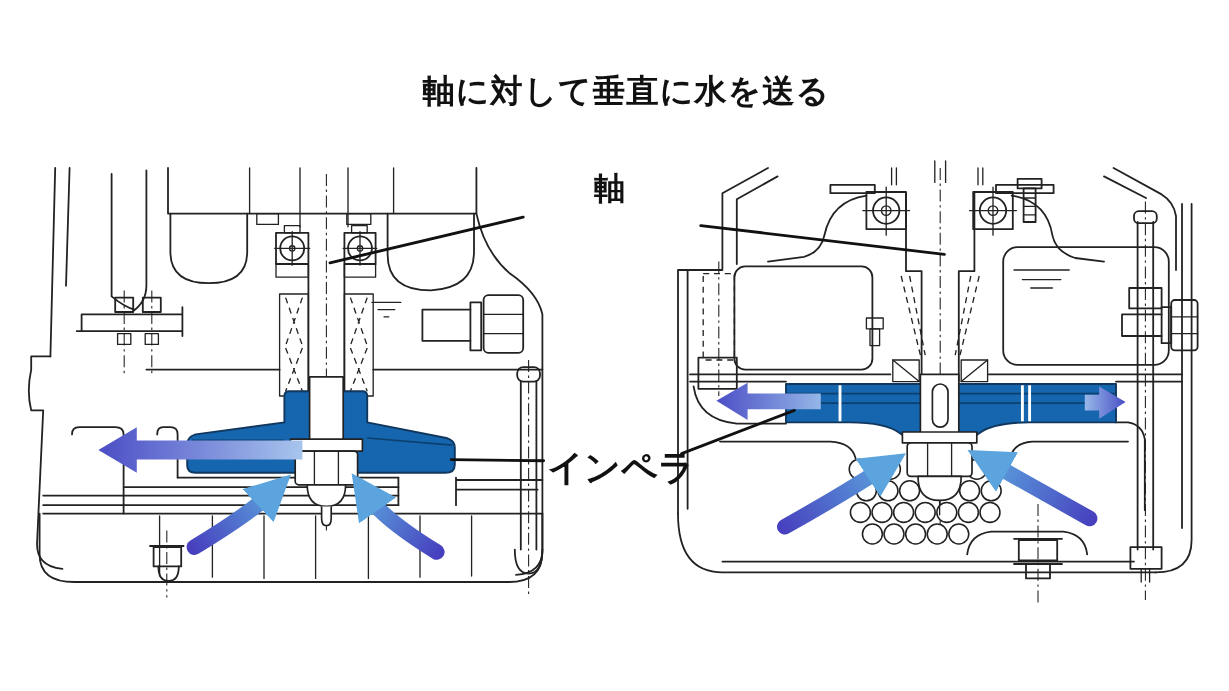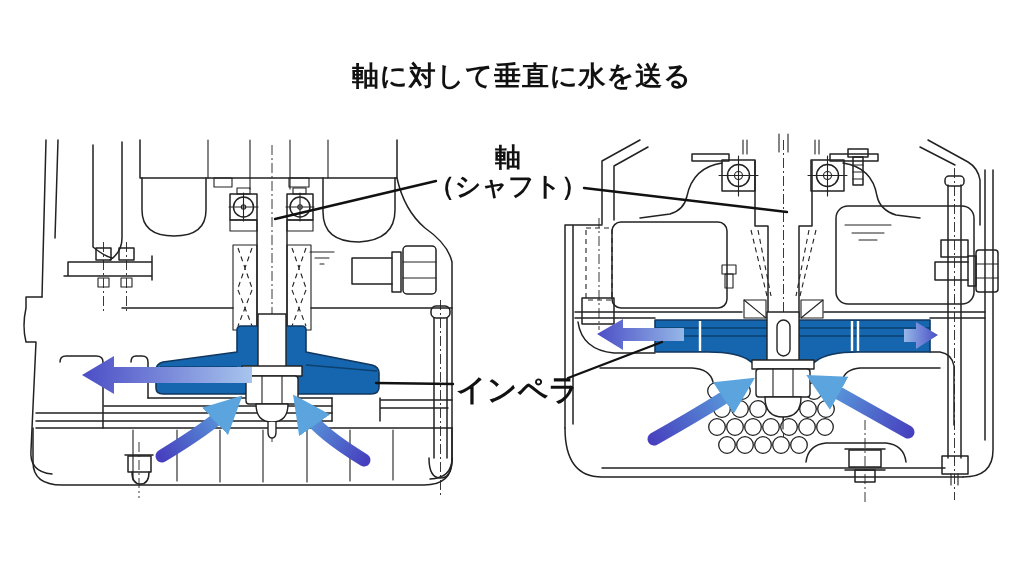--- a/index.html
+++ b/index.html
@@ -292,17 +292,16 @@
     <path class="lead" d="M436,181 L275,219"></path>
     <path class="lead" d="M584,188 L787,212"></path>
     <path class="lead" d="M453,384 L376,383"></path>
     <path class="lead" d="M568,378 L662,342"></path>
   </g>
 </svg>
 
 <div class="txt title">軸に対して垂直に水を送る</div>
 <div class="txt shaft-label">
   <div>軸</div>
-  <div>（シャフト）</div>
 </div>
 <div class="txt impeller-label">インペラ</div>
 
 </div>
 
 </body></html>

